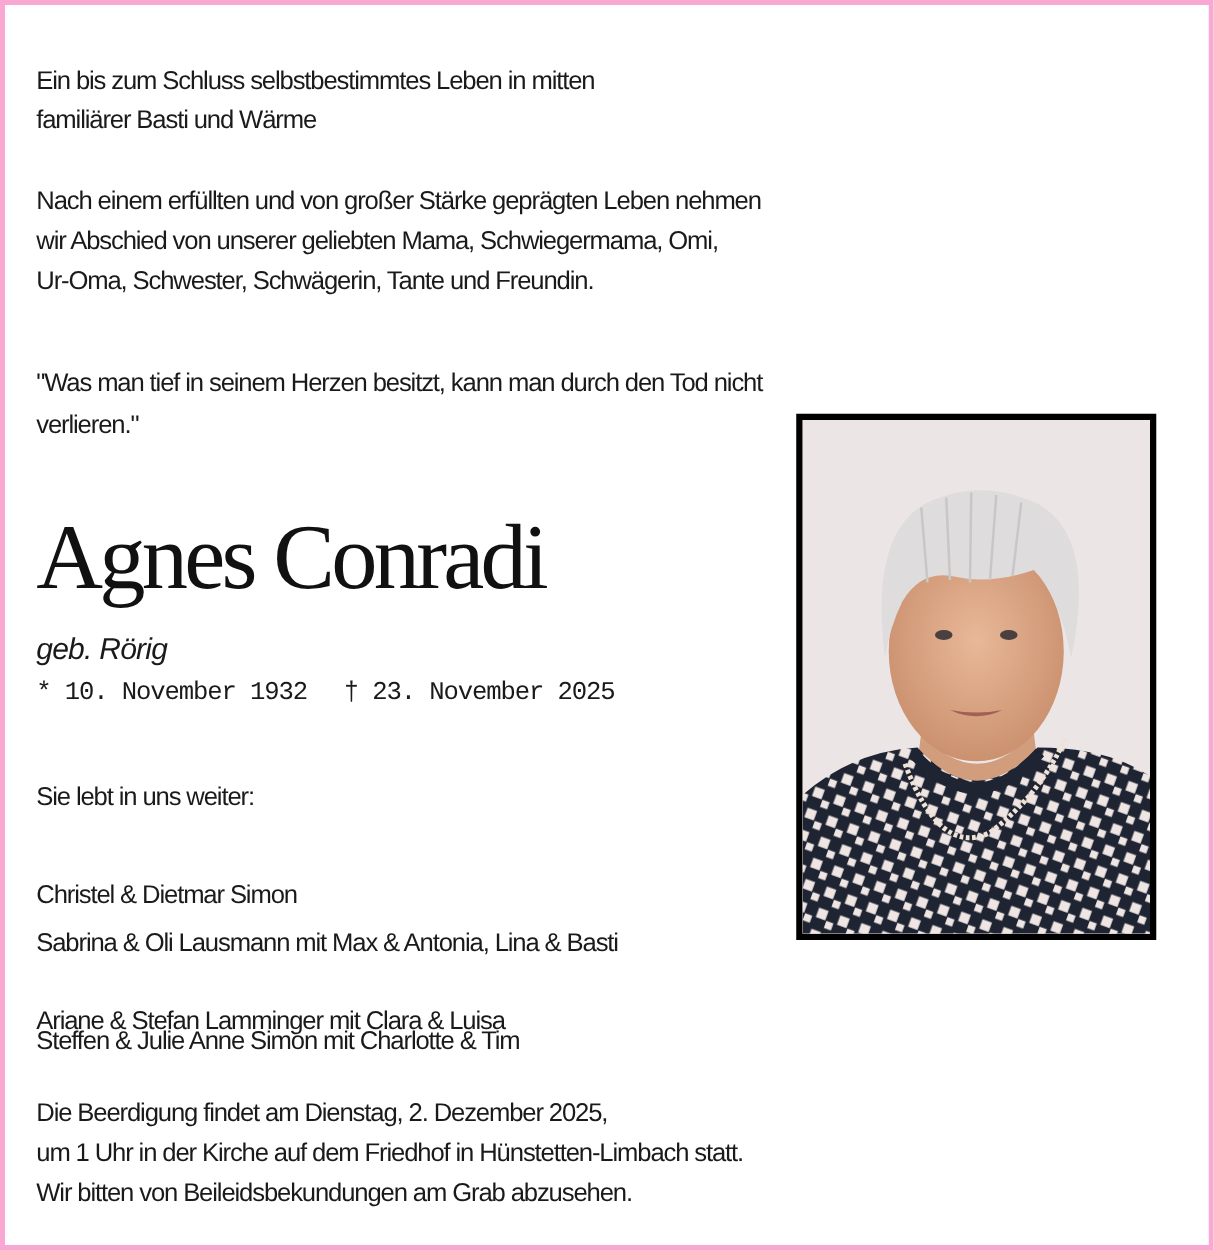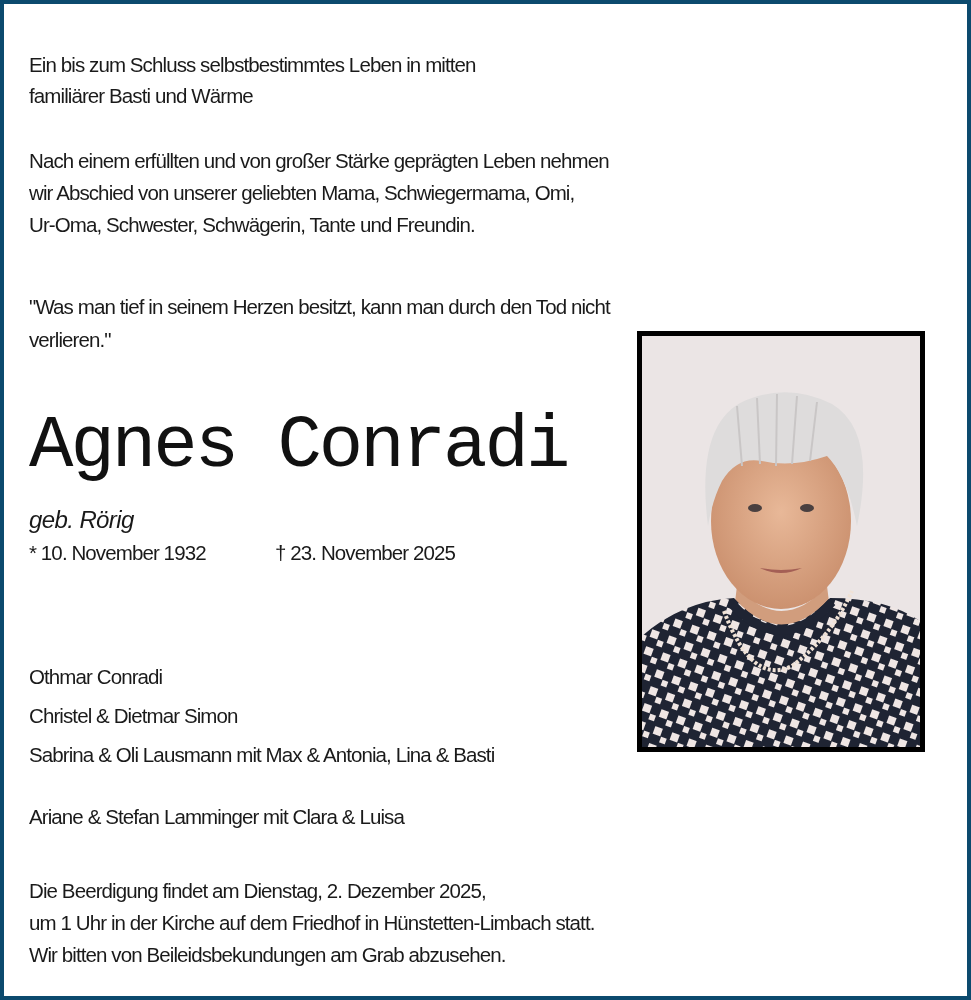--- a/index.html
+++ b/index.html
@@ -1,33 +1,33 @@
 <!DOCTYPE html>
 <html><head>
 <meta charset="utf-8">
 <style>
   html, body { margin: 0; padding: 0; background: #fff; }
   body { width: 971px; height: 1000px; position: relative; overflow: hidden; }
   .frame {
     position: absolute; left: 0; top: 0; width: 971px; height: 1000px;
-    box-sizing: border-box; border: 4px solid #0c4a6e; background: #fff;
+    box-sizing: border-box; border: 4px solid #f9a8d4; background: #fff;
   }
   .t {
     position: absolute; left: 25px; margin: 0;
     font-family: "Liberation Sans", sans-serif;
     color: #1a1a1a; font-size: 20.5px; letter-spacing: -0.9px;
     line-height: 33px; white-space: nowrap;
   }
   .name {
     position: absolute; left: 25px; top: 397px; margin: 0;
-    font-family: Liberation Mono, monospace; font-weight: normal;
+    font-family: Liberation Serif, serif; font-weight: normal;
     font-size: 74px; letter-spacing: -3px; color: #111; line-height: 90px; white-space: nowrap;
   }
   .maiden { font-size: 24px; letter-spacing: -0.6px; font-style: italic; }
-  .dates span { display: inline-block; }
+  .dates span { display: inline-block; font-family: Liberation Mono, monospace; }
   .photo {
     position: absolute; left: 633px; top: 327px; width: 288px; height: 421px;
     box-sizing: border-box; border: 5px solid #000; background: #ece6e6; overflow: hidden;
   }
   .photo svg { display: block; width: 100%; height: 100%; }
 </style>
 </head>
 <body>
 
 <div class="frame">
@@ -42,24 +42,25 @@
   <p class="t" style="top:286px">"Was man tief in seinem Herzen besitzt, kann man durch den Tod nicht</p>
   <p class="t" style="top:319px">verlieren."</p>
 
   <h1 class="name">Agnes Conradi</h1>
 
   <p class="t maiden" style="top:499px">geb. Rörig</p>
   <p class="t dates" style="top:532px">
     <span style="width:246px">* 10. November 1932</span><span>† 23. November 2025</span>
   </p>
 
-  <p class="t" style="top:656px">Othmar Conradi</p>
+  <p class="t" style="top:617px">Sie lebt in uns weiter:</p>
   <p class="t" style="top:695px">Christel &amp; Dietmar Simon</p>
   <p class="t" style="top:734px">Sabrina &amp; Oli Lausmann mit Max &amp; Antonia, Lina &amp; Basti</p>
   <p class="t" style="top:796px">Ariane &amp; Stefan Lamminger mit Clara &amp; Luisa</p>
+  <p class="t" style="top:812px">Steffen &amp; Julie Anne Simon mit Charlotte &amp; Tim</p>
 
   <p class="t" style="top:870px">Die Beerdigung findet am Dienstag, 2. Dezember 2025,</p>
   <p class="t" style="top:902px">um 1 Uhr in der Kirche auf dem Friedhof in Hünstetten-Limbach statt.</p>
   <p class="t" style="top:934px">Wir bitten von Beileidsbekundungen am Grab abzusehen.</p>
 
   <div class="photo" title="Portrait photo of Agnes Conradi">
     <svg viewBox="0 0 278 411" preserveAspectRatio="none">
       <defs>
         <pattern id="blouse" width="18" height="18" patternUnits="userSpaceOnUse" patternTransform="rotate(20)">
           <rect width="18" height="18" fill="#1f2433"></rect>

